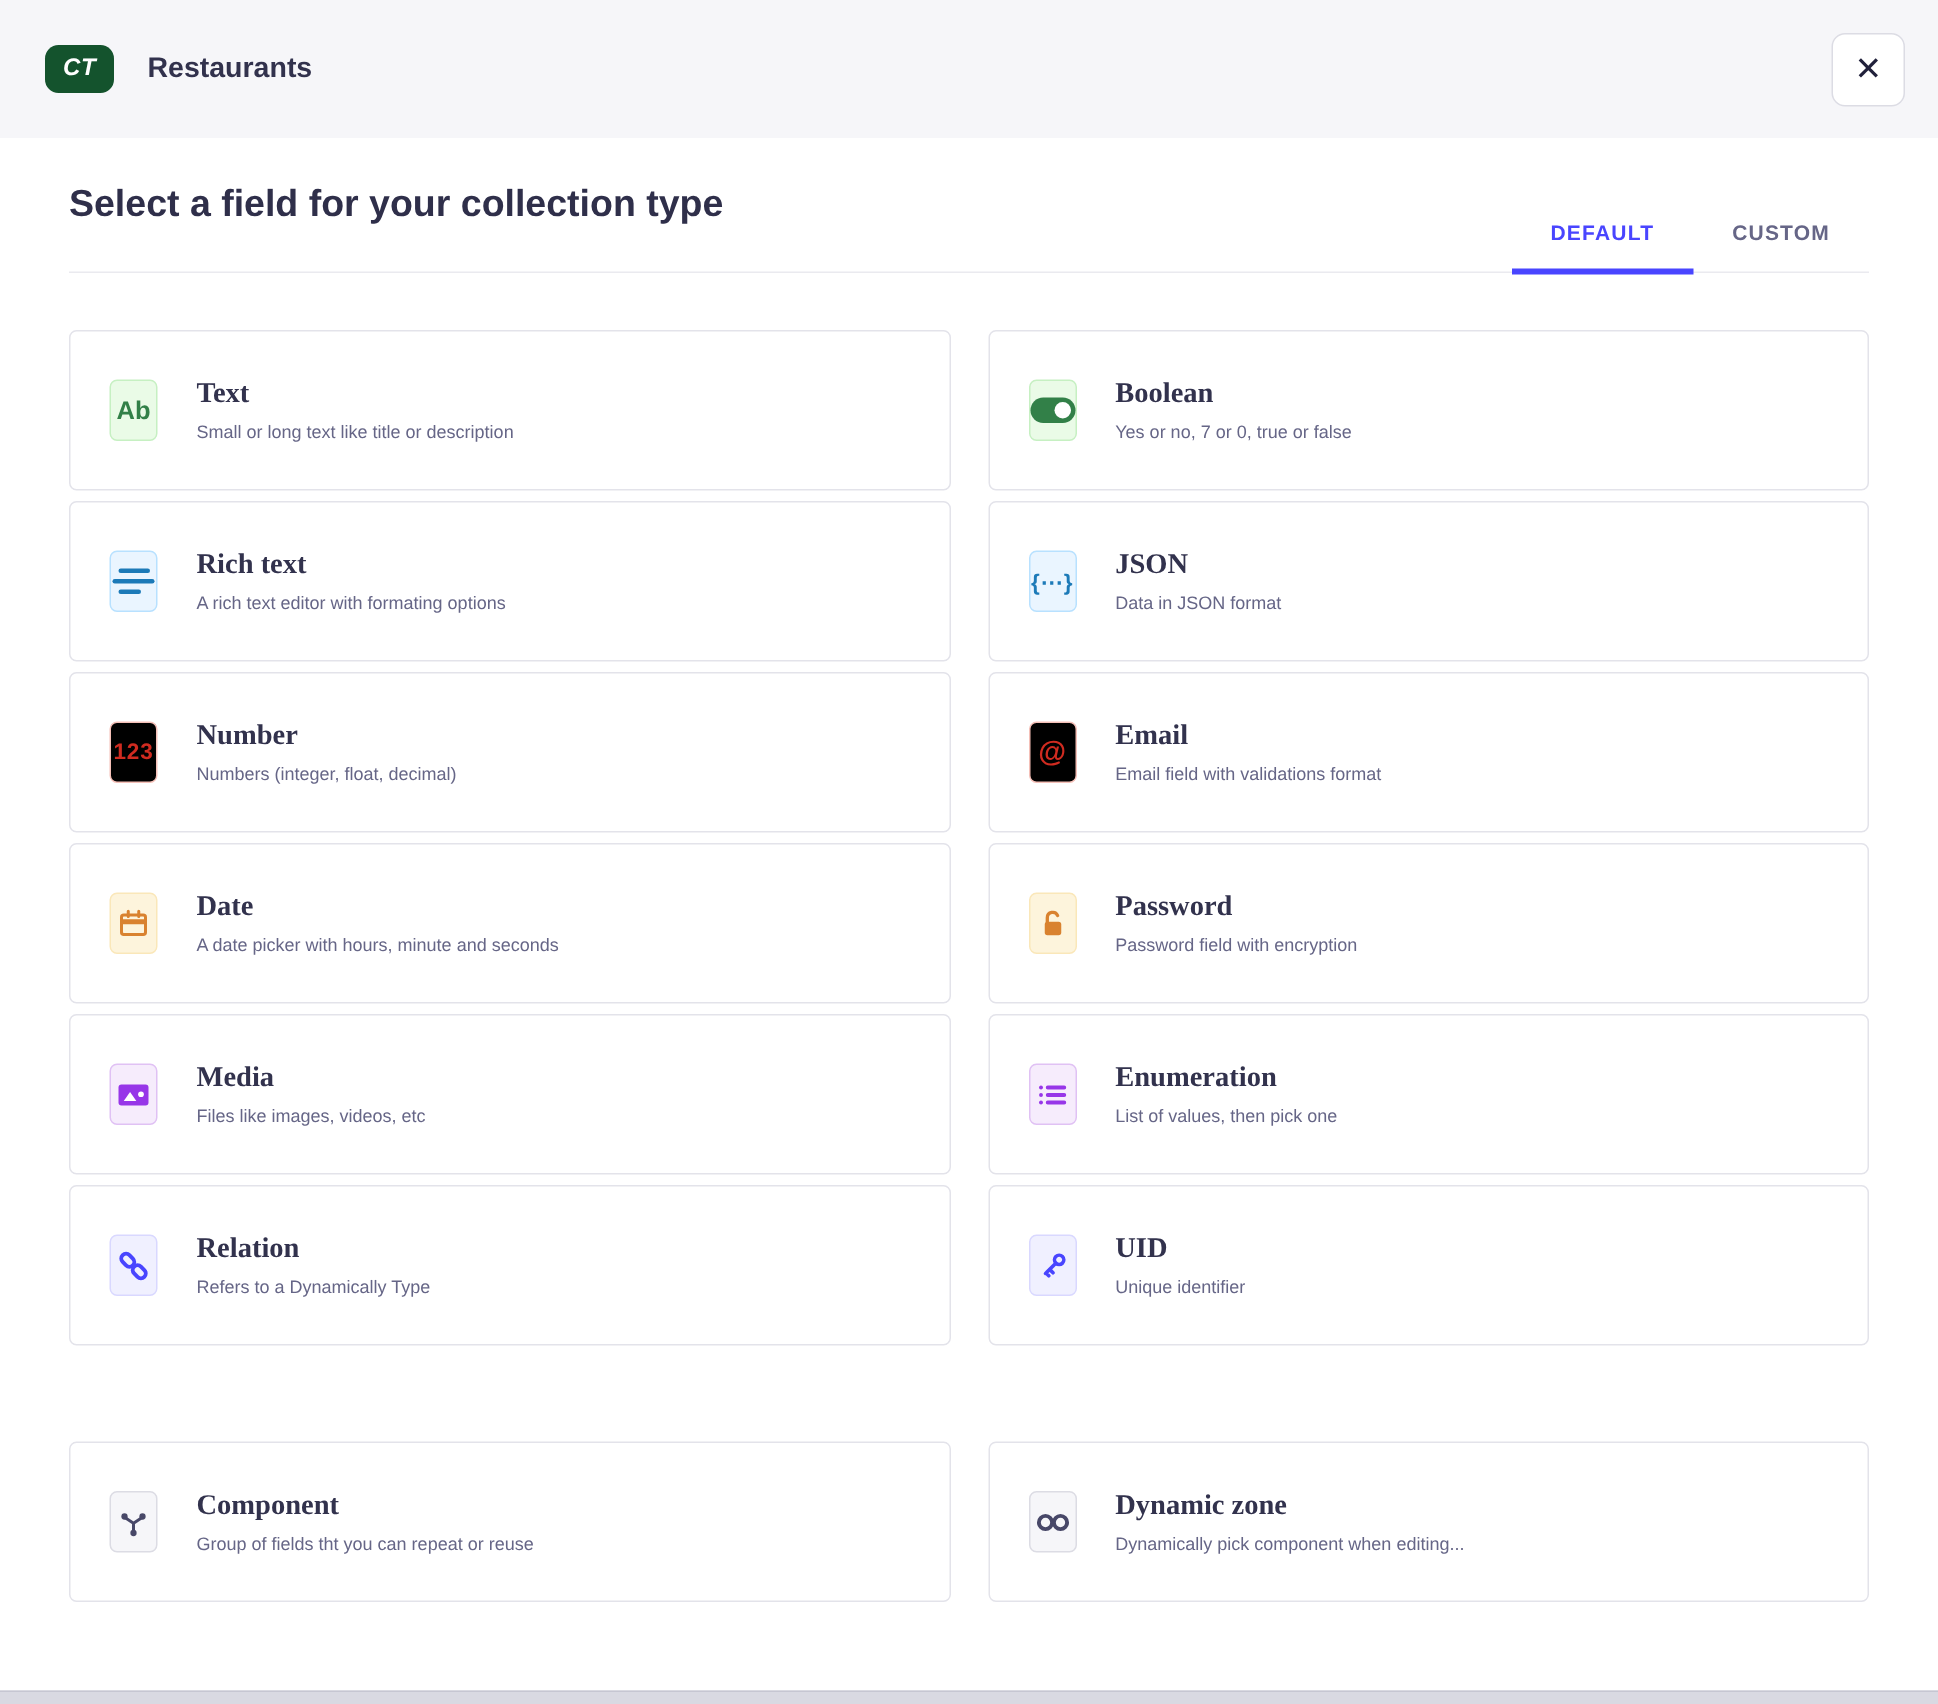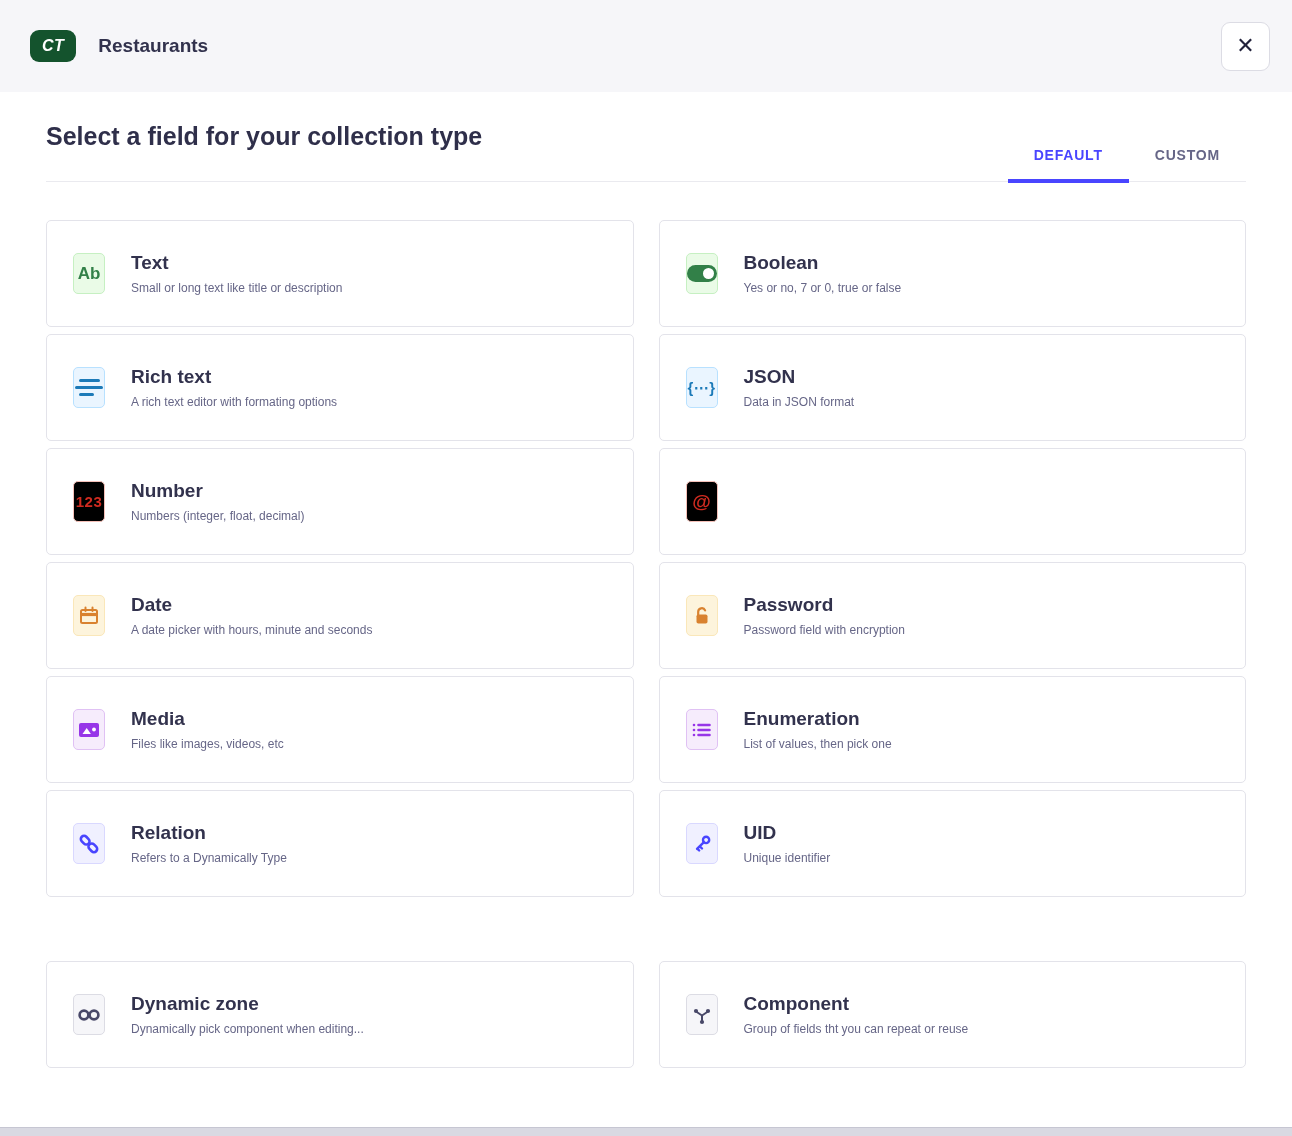--- a/index.html
+++ b/index.html
@@ -106,21 +106,21 @@
     width: 32px;
     height: 41px;
     border-radius: 5px;
     flex: none;
     display: flex;
     align-items: center;
     justify-content: center;
     margin-right: 26px;
   }
   .card-text { display: flex; flex-direction: column; gap: 7px; }
-  .card-title { font-size: 19px; font-weight: 700; color: #32324d; }
+  .card-title { font-size: 19px; font-weight: 700; color: #32324d; font-family: Liberation Serif, serif; }
   .card-desc  { font-size: 12px; font-weight: 400; color: #666687; }
 
   
   .theme-green  { background: #eafbe7; border: 1px solid #c6f0c2; color: #328048; }
   .theme-blue   { background: #eaf5ff; border: 1px solid #b8e1ff; color: #1c7ab8; }
   .theme-red    { background: #000000; border: 1px solid #f5c0b8; color: #d02b20; }
   .theme-yellow { background: #fdf4dc; border: 1px solid #fae7b9; color: #d9822f; }
   .theme-purple { background: #f6ecfc; border: 1px solid #e0c1f4; color: #9736e8; }
   .theme-indigo { background: #f0f0ff; border: 1px solid #d9d8ff; color: #4945ff; }
   .theme-gray   { background: #f6f6f9; border: 1px solid #dcdce4; color: #484868; }
@@ -238,20 +238,24 @@
       <div class="card-text">
         <div class="card-title">Number</div>
         <div class="card-desc">Numbers (integer, float, decimal)</div>
       </div>
     </div>
 
     <div class="card">
       <div class="icon-box theme-red">
         <span class="glyph-at">@</span>
       </div>
+      <div class="card-text">
+        <div class="card-title">Email</div>
+        <div class="card-desc">Email field with validations format</div>
+      </div>
     </div>
 
     <div class="card">
       <div class="icon-box theme-yellow">
         <svg class="icon-svg" width="24" height="24" viewBox="0 0 24 24" fill="none" stroke="#d9822f" stroke-width="2">
           <rect x="4" y="6" width="16" height="13" rx="1.5"></rect>
           <path d="M4 10.5h16" stroke-width="3.2"></path>
           <path d="M8.5 3.5v3.5M15.5 3.5v3.5" stroke-linecap="round"></path>
         </svg>
       </div>
@@ -332,42 +336,42 @@
         <div class="card-desc">Unique identifier</div>
       </div>
     </div>
 
   </div>
 
   <div class="cards-grid bottom">
 
     <div class="card">
       <div class="icon-box theme-gray">
-        <svg class="icon-svg" width="28" height="24" viewBox="0 0 28 24" fill="none" stroke="#484868" stroke-width="2.6">
-          <circle cx="9" cy="12" r="4.4"></circle>
-          <circle cx="19" cy="12" r="4.4"></circle>
-        </svg>
-      </div>
-      <div class="card-text">
-        <div class="card-title">Dynamic zone</div>
-        <div class="card-desc">Dynamically pick component when editing...</div>
-      </div>
-    </div>
-
-    <div class="card">
-      <div class="icon-box theme-gray">
         <svg class="icon-svg" width="26" height="26" viewBox="0 0 26 26" fill="none" stroke="#484868" stroke-width="2">
           <path d="M13 13.5L7 9.5M13 13.5l6-4M13 13.5v6"></path>
           <circle cx="7" cy="9" r="2.1" fill="#484868" stroke="none"></circle>
           <circle cx="19" cy="9" r="2.1" fill="#484868" stroke="none"></circle>
           <circle cx="13" cy="20" r="2.1" fill="#484868" stroke="none"></circle>
         </svg>
       </div>
       <div class="card-text">
         <div class="card-title">Component</div>
         <div class="card-desc">Group of fields tht you can repeat or reuse</div>
       </div>
     </div>
 
+    <div class="card">
+      <div class="icon-box theme-gray">
+        <svg class="icon-svg" width="28" height="24" viewBox="0 0 28 24" fill="none" stroke="#484868" stroke-width="2.6">
+          <circle cx="9" cy="12" r="4.4"></circle>
+          <circle cx="19" cy="12" r="4.4"></circle>
+        </svg>
+      </div>
+      <div class="card-text">
+        <div class="card-title">Dynamic zone</div>
+        <div class="card-desc">Dynamically pick component when editing...</div>
+      </div>
+    </div>
+
   </div>
 </div>
 
 <div class="bottom-strip"></div>
 
 </body></html>

